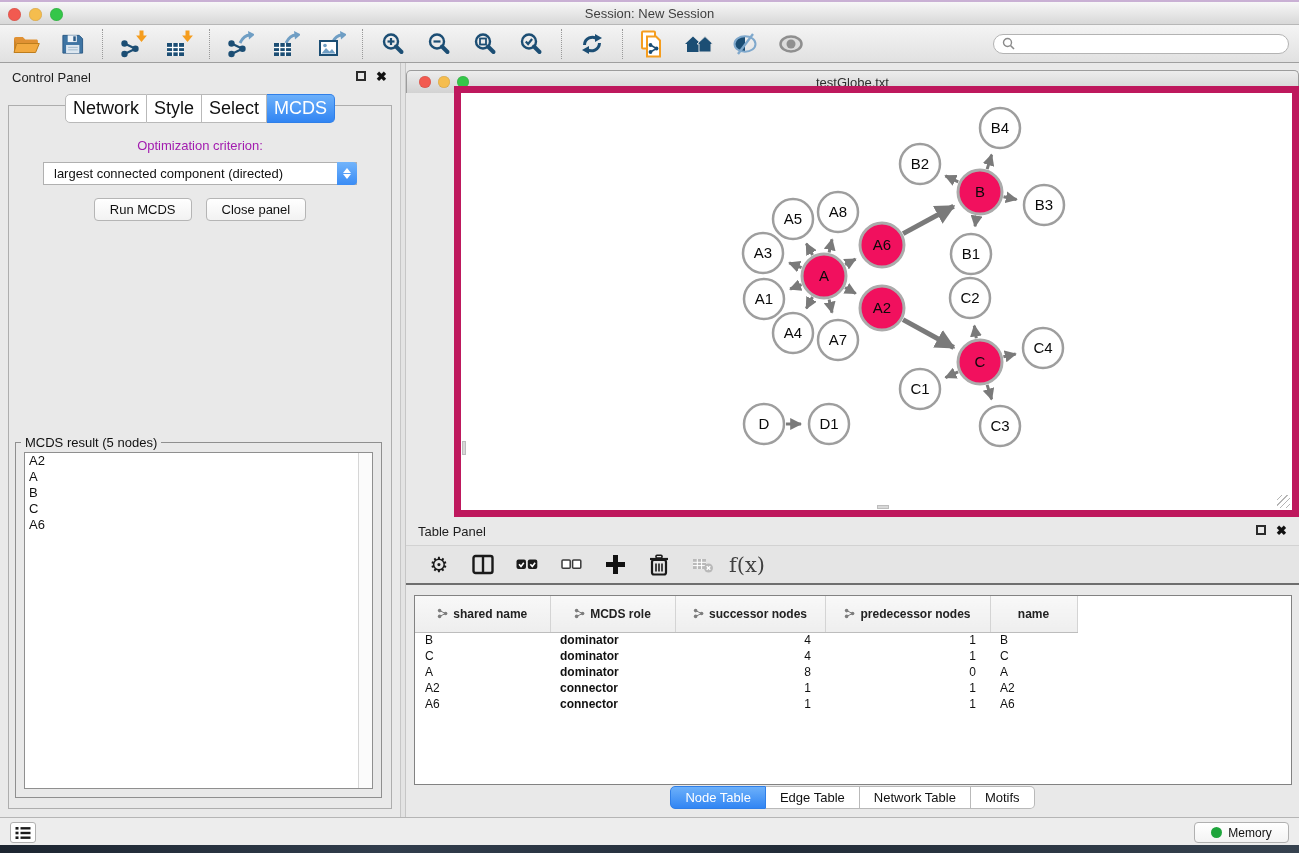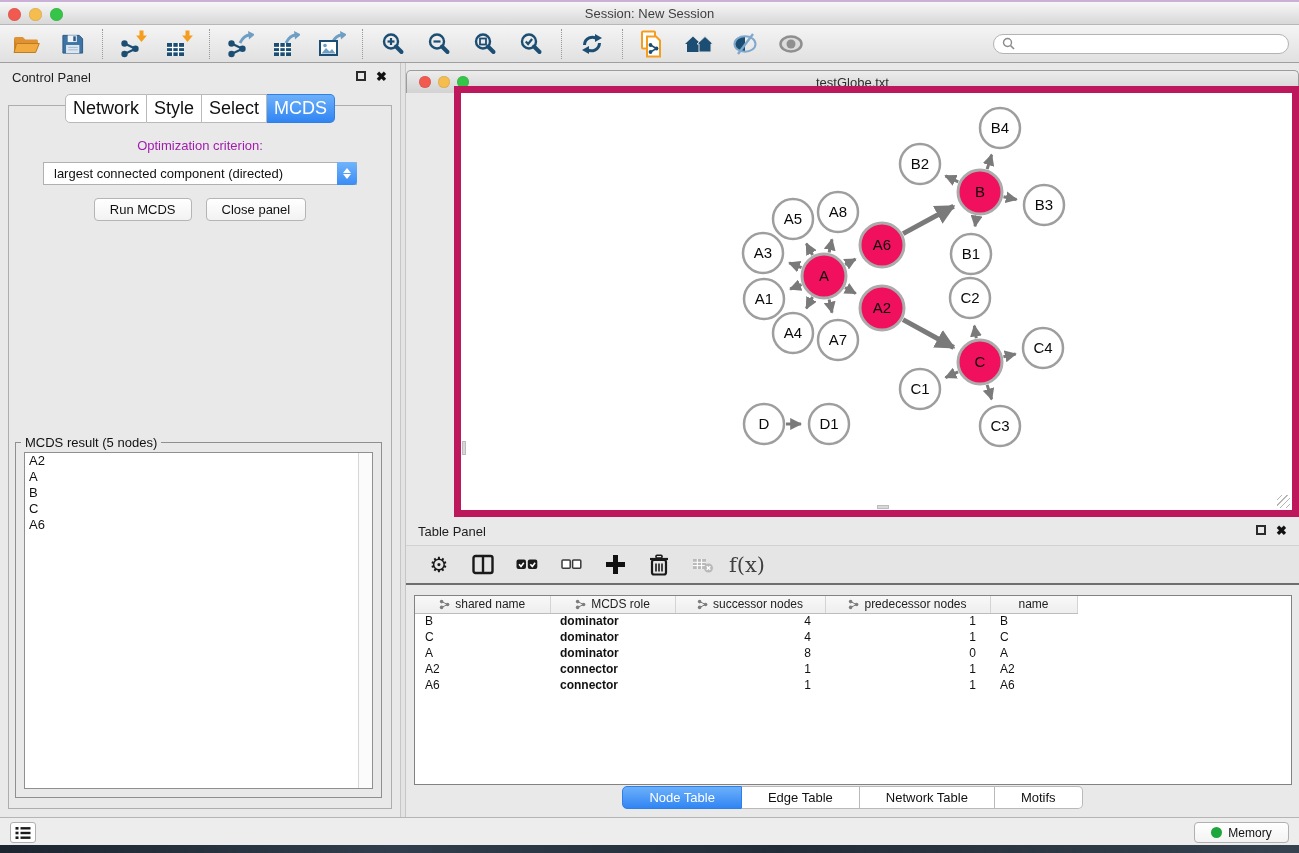--- a/index.html
+++ b/index.html
@@ -83,30 +83,30 @@
   .tp-float { right:33px; } .tp-close { right:12px; }
   .tp-toolbar { position:absolute; left:0; right:0; top:28px; height:40px; background:#e5e5e5;
     border-top:1px solid #d2d2d2; border-bottom:2px solid #6e6e6e; display:flex; align-items:center; padding-left:16px; gap:10px; }
   .tp-btn { width:34px; height:30px; display:flex; align-items:center; justify-content:center; cursor:pointer; }
   .gear-glyph { font-size:21px; color:#1a1a1a; line-height:1; }
   .fx-label { font-family:"DejaVu Serif", serif; font-size:21px; color:#404040; }
   .tp-btn.disabled { cursor:default; }
 
   .table-wrap { position:absolute; left:8px; right:7px; top:78px; height:190px; background:#fff; border:1px solid #828282; overflow:hidden; }
   table.nodetable { border-collapse:collapse; table-layout:fixed; }
-  .nodetable th { height:17px; background:linear-gradient(#f8f8f8,#eeeeee); border-right:1px solid #d4d4d4; border-bottom:1px solid #bdbdbd;
-    font-size:12px; font-weight:normal; color:#222; }
+  .nodetable th { height:36px; background:linear-gradient(#f8f8f8,#eeeeee); border-right:1px solid #d4d4d4; border-bottom:1px solid #bdbdbd;
+    font-size:12px; font-weight:bold; color:#222; }
   .nodetable th .hcell { display:flex; align-items:center; justify-content:center; gap:5px; }
   .nodetable td { font-size:12px; height:16px; color:#111; white-space:nowrap; overflow:hidden; }
   .nodetable td.al { padding-left:10px; text-align:left; }
   .nodetable td.ar { padding-right:14px; text-align:right; }
   .col0{width:135px;} .col1{width:125px;font-weight:bold;} .col2{width:150px;} .col3{width:165px;} .col4{width:87px;}
 
   .tp-tabs { position:absolute; left:0; right:0; bottom:8px; display:flex; justify-content:center; }
-  .tp-tabs .tab { font-size:13px; padding:3px 26px; background:#fff; border:1px solid #b9b9b9; border-left:none; color:#111; cursor:pointer; }
+  .tp-tabs .tab { font-size:13px; padding:3px 14px; background:#fff; border:1px solid #b9b9b9; border-left:none; color:#111; cursor:pointer; }
   .tp-tabs .tab:first-child { border-left:1px solid #b9b9b9; border-radius:5px 0 0 5px; }
   .tp-tabs .tab:last-child { border-radius:0 5px 5px 0; }
   .tp-tabs .tab.active { background:linear-gradient(#6cb0fa,#3185f3); color:#fff; border-color:#2f7fe8; }
 
   
   .statusbar { position:absolute; left:0; bottom:8px; width:100%; height:28px; background:#ededed; border-top:1px solid #b5b5b5; }
   .list-btn { position:absolute; left:10px; top:4px; width:26px; height:21px; background:#fff; border:1px solid #b0b0b0; border-radius:3px;
     display:flex; align-items:center; justify-content:center; cursor:pointer; }
   .memory-btn { position:absolute; right:10px; top:4px; width:95px; height:21px; background:linear-gradient(#ffffff,#f3f3f3);
     border:1px solid #b0b0b0; border-radius:4px; display:flex; align-items:center; justify-content:center; gap:6px; font-size:12px; color:#111; cursor:pointer; }

